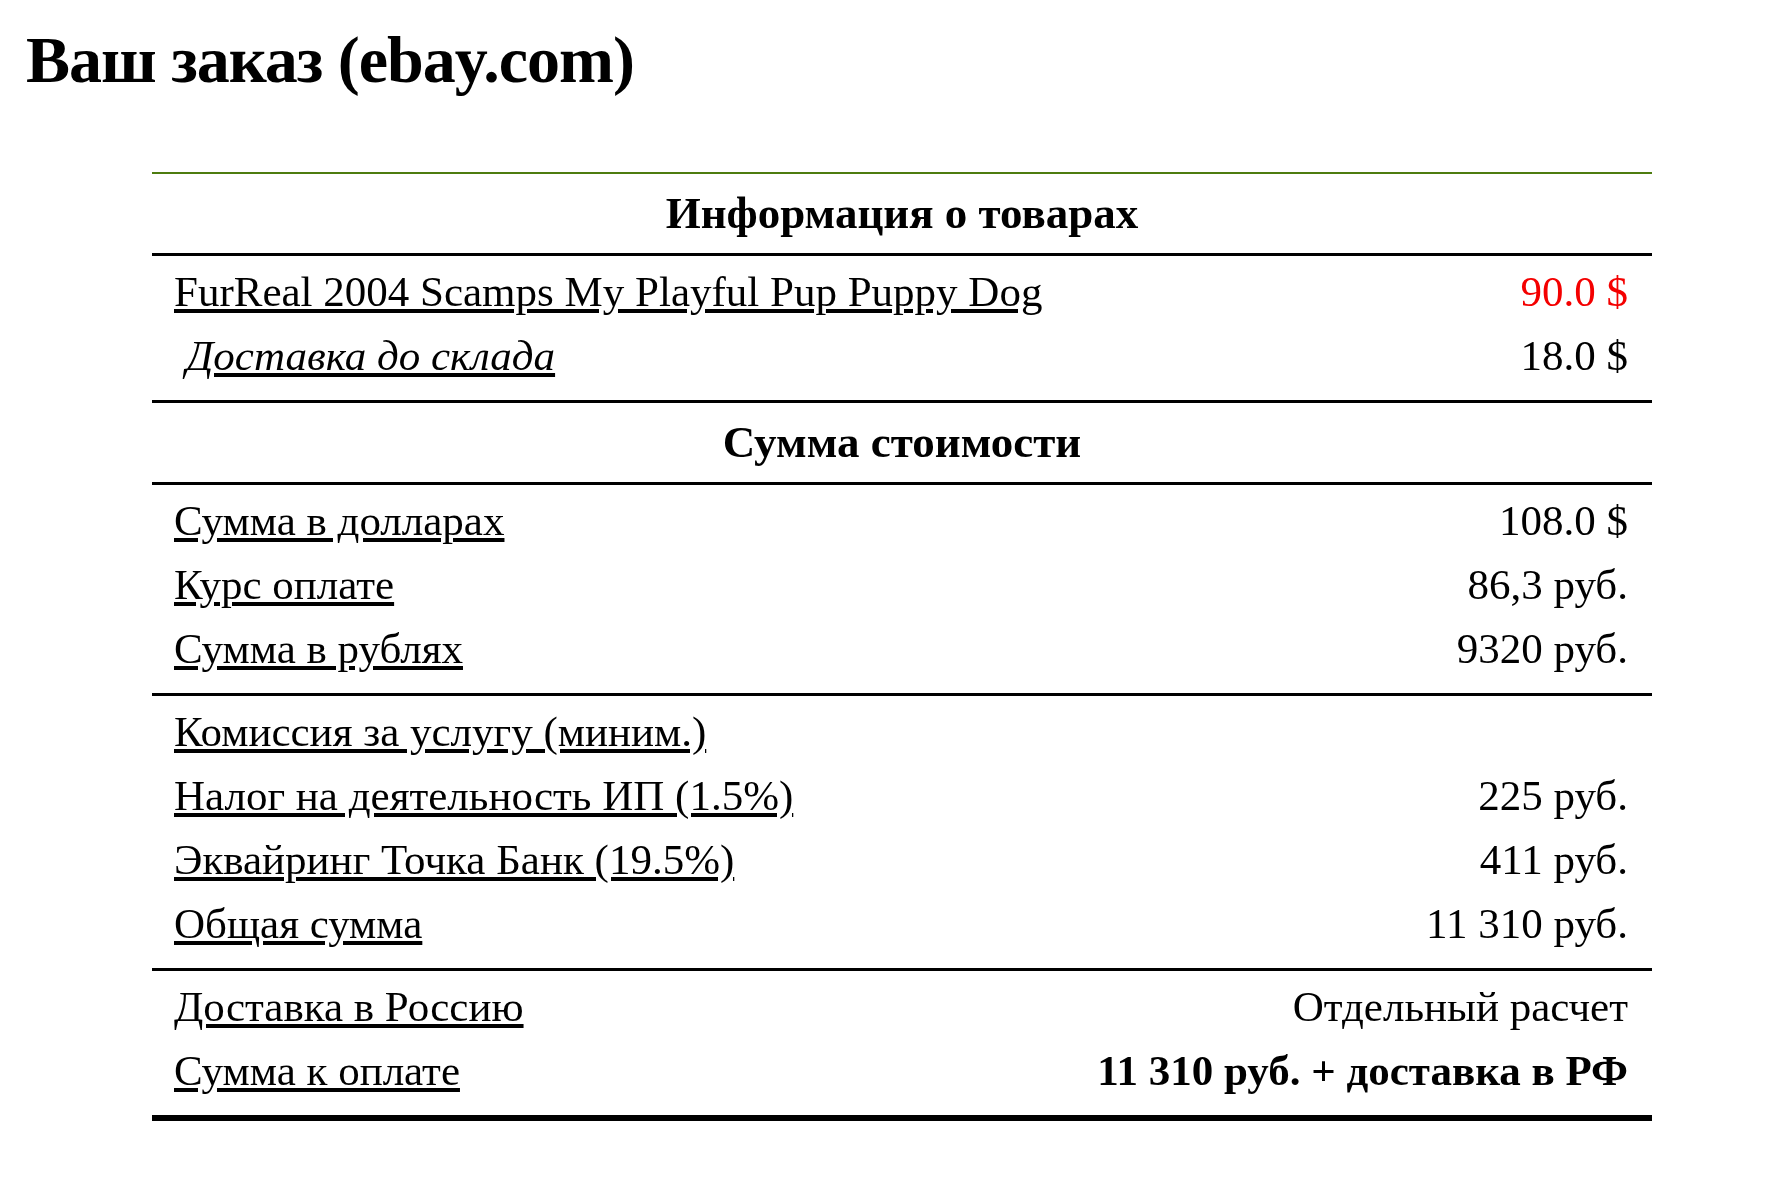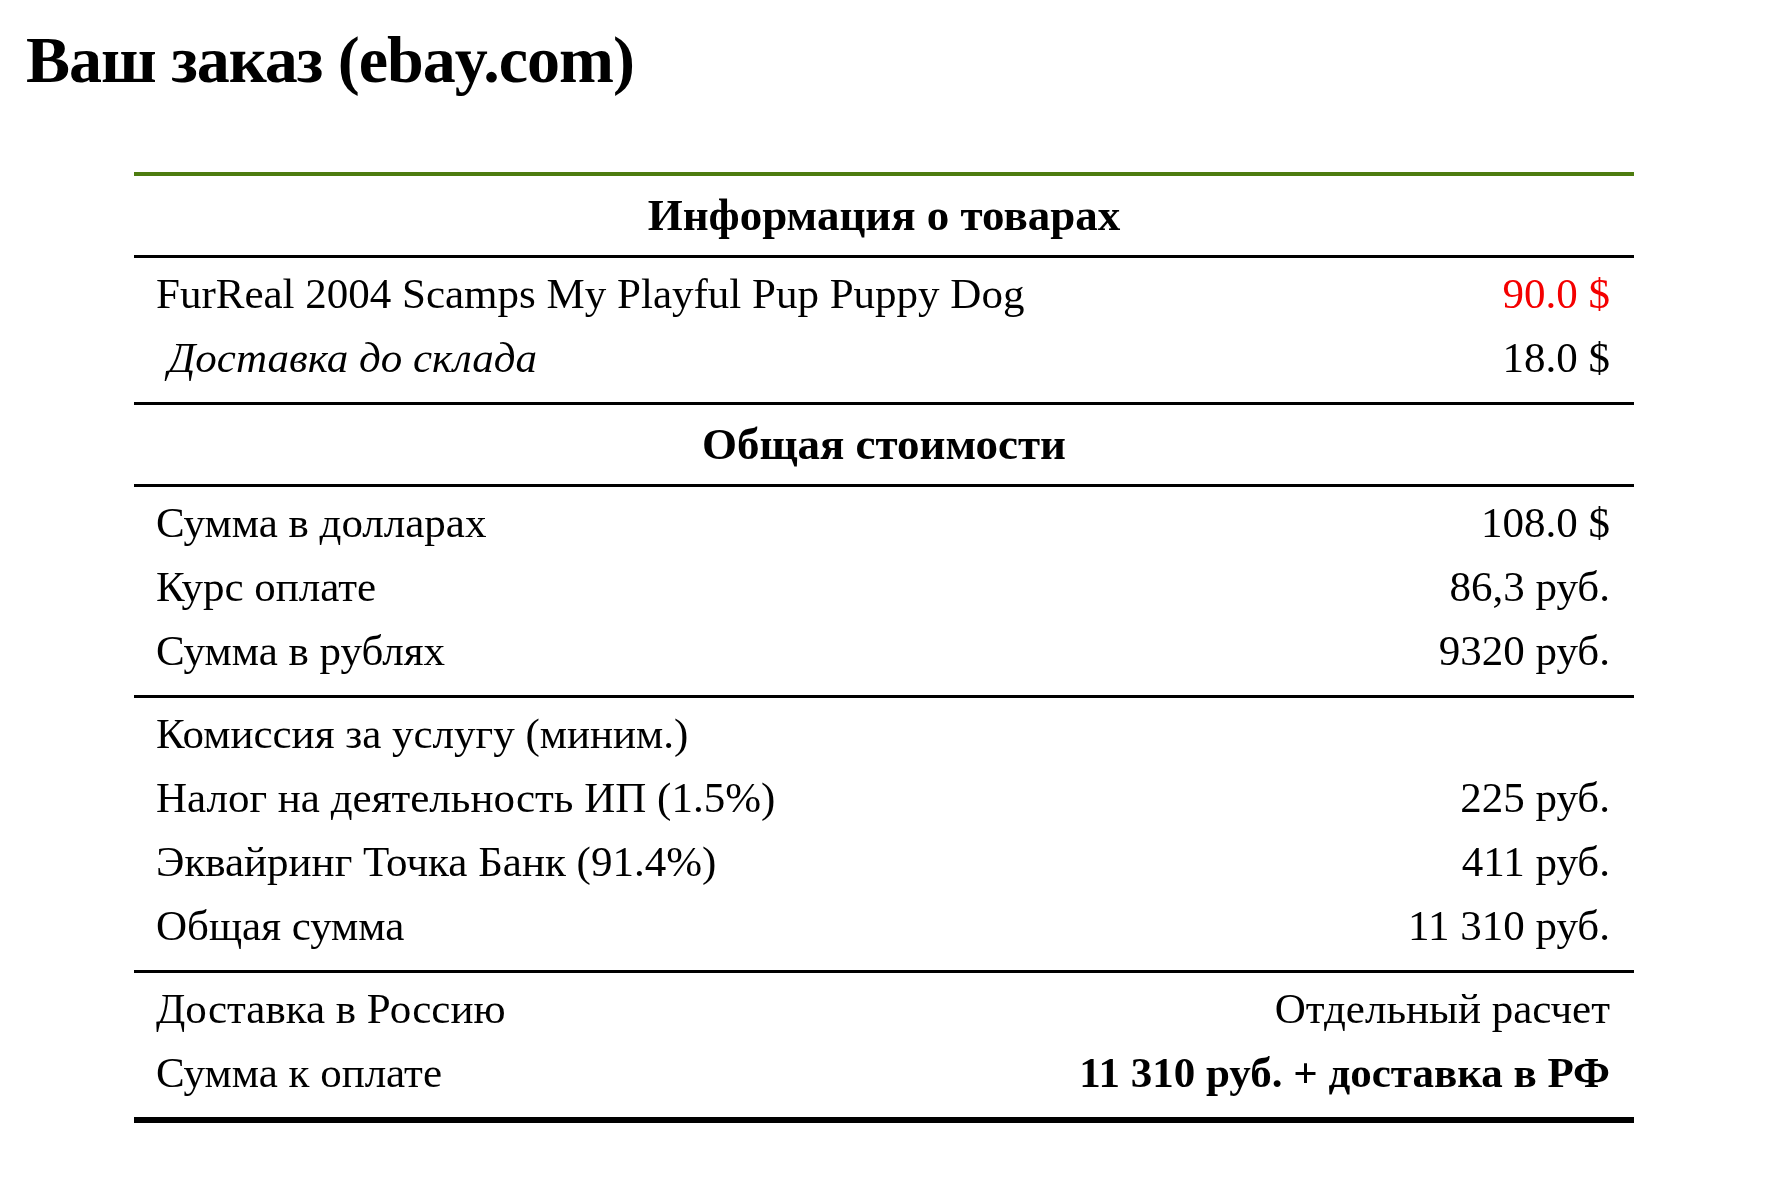--- a/index.html
+++ b/index.html
@@ -14,24 +14,24 @@
   }
   .page-title {
     margin: 24px 16px 0 26px;
     font-size: 66px;
     font-weight: bold;
     letter-spacing: -1px;
     line-height: 1.1;
   }
   .order-table {
     position: absolute;
-    left: 134px;
+    left: 152px;
     top: 172px;
     width: 1500px;
-    border-top: 4px solid #4d7c0f;
+    border-top: 2px solid #4d7c0f;
     border-bottom: 6px solid #000;
     font-size: 43px;
   }
   .section-header {
     text-align: center;
     font-weight: bold;
     font-size: 45px;
     padding: 13px 0 14px 0;
   }
   .divider {
@@ -41,21 +41,21 @@
   .group {
     padding: 4px 0 12px 0;
   }
   .row {
     display: flex;
     justify-content: space-between;
     align-items: baseline;
     line-height: 64px;
     padding: 0 24px 0 22px;
   }
-  .row .label { text-align: left; white-space: nowrap; }
+  .row .label { text-align: left; white-space: nowrap; text-decoration: underline; }
   .row .value { text-align: center; white-space: nowrap; }
   .italic { font-style: italic; margin-left: 12px; }
   .bold { font-weight: bold; }
   .price-red { color: var(--price-red, #f40000); }
 </style>
 </head>
 <body>
 
 <h1 class="page-title">Ваш заказ (ebay.com)</h1>
 
@@ -69,21 +69,21 @@
       <span class="label">FurReal 2004 Scamps My Playful Pup Puppy Dog</span>
       <span class="value price-red">90.0 $</span>
     </div>
     <div class="row">
       <span class="label italic">Доставка до склада</span>
       <span class="value">18.0 $</span>
     </div>
   </div>
 
   <div class="divider"></div>
-  <div class="section-header">Общая стоимости</div>
+  <div class="section-header">Сумма стоимости</div>
   <div class="divider"></div>
 
   <div class="group">
     <div class="row">
       <span class="label">Сумма в долларах</span>
       <span class="value">108.0 $</span>
     </div>
     <div class="row">
       <span class="label">Курс оплате</span>
       <span class="value">86,3 руб.</span>
@@ -98,21 +98,21 @@
 
   <div class="group">
     <div class="row">
       <span class="label">Комиссия за услугу (миним.)</span>
     </div>
     <div class="row">
       <span class="label">Налог на деятельность ИП (1.5%)</span>
       <span class="value">225 руб.</span>
     </div>
     <div class="row">
-      <span class="label">Эквайринг Точка Банк (91.4%)</span>
+      <span class="label">Эквайринг Точка Банк (19.5%)</span>
       <span class="value">411 руб.</span>
     </div>
     <div class="row">
       <span class="label">Общая сумма</span>
       <span class="value">11 310 руб.</span>
     </div>
   </div>
 
   <div class="divider"></div>
 

